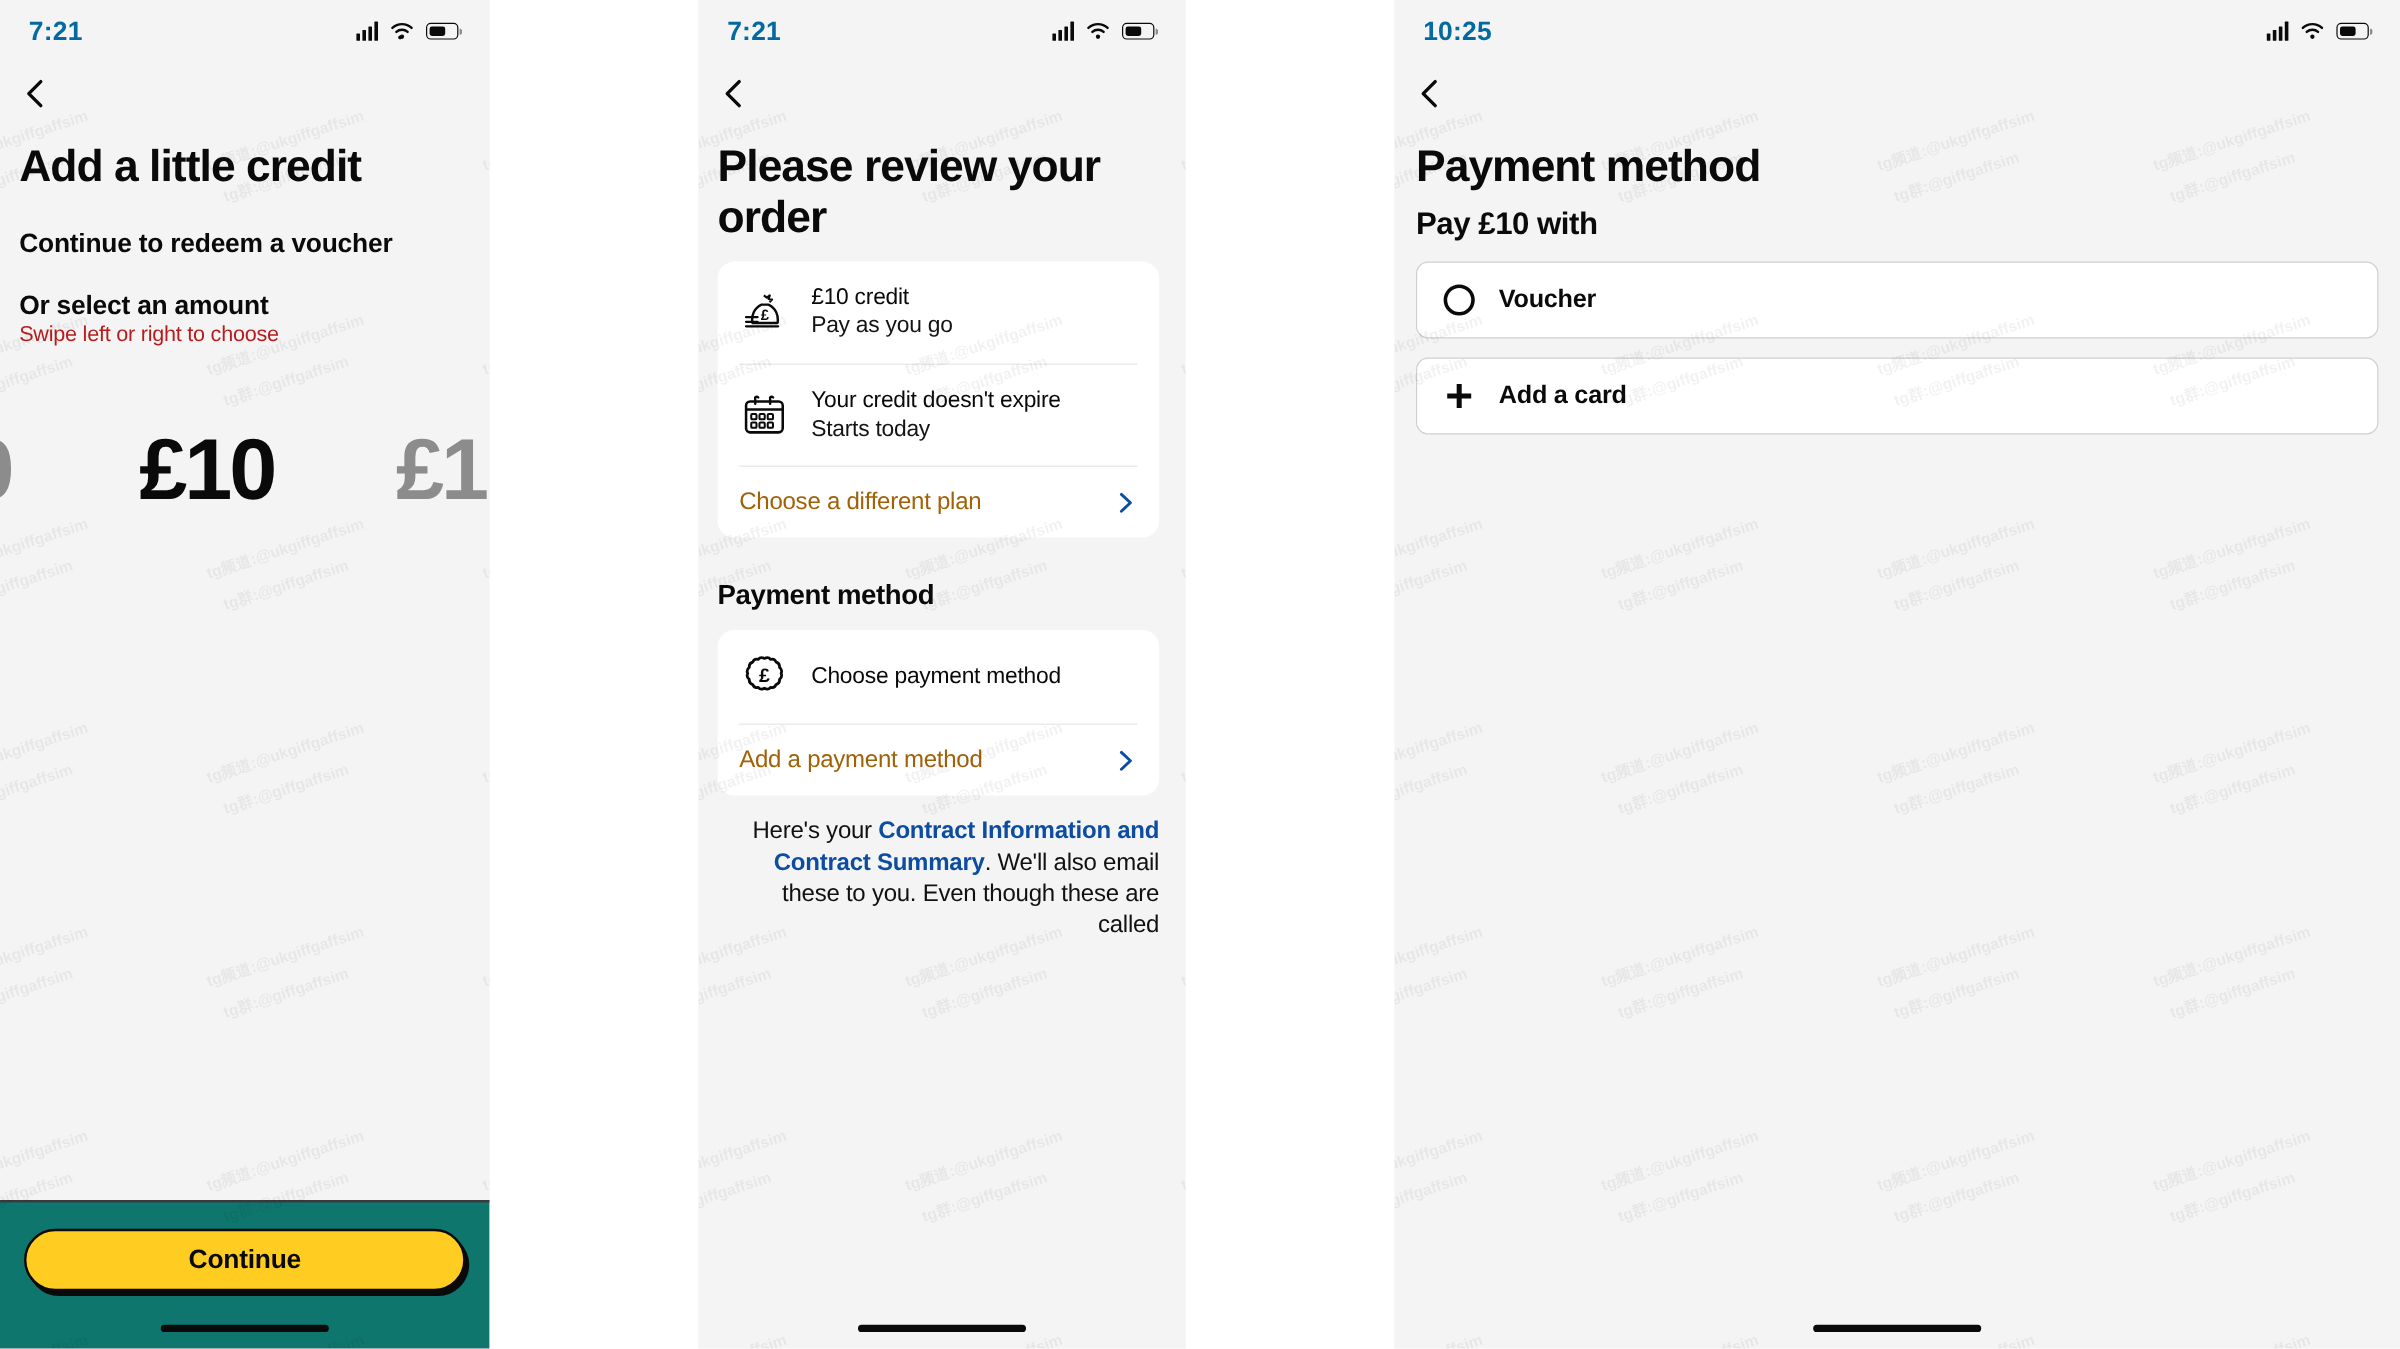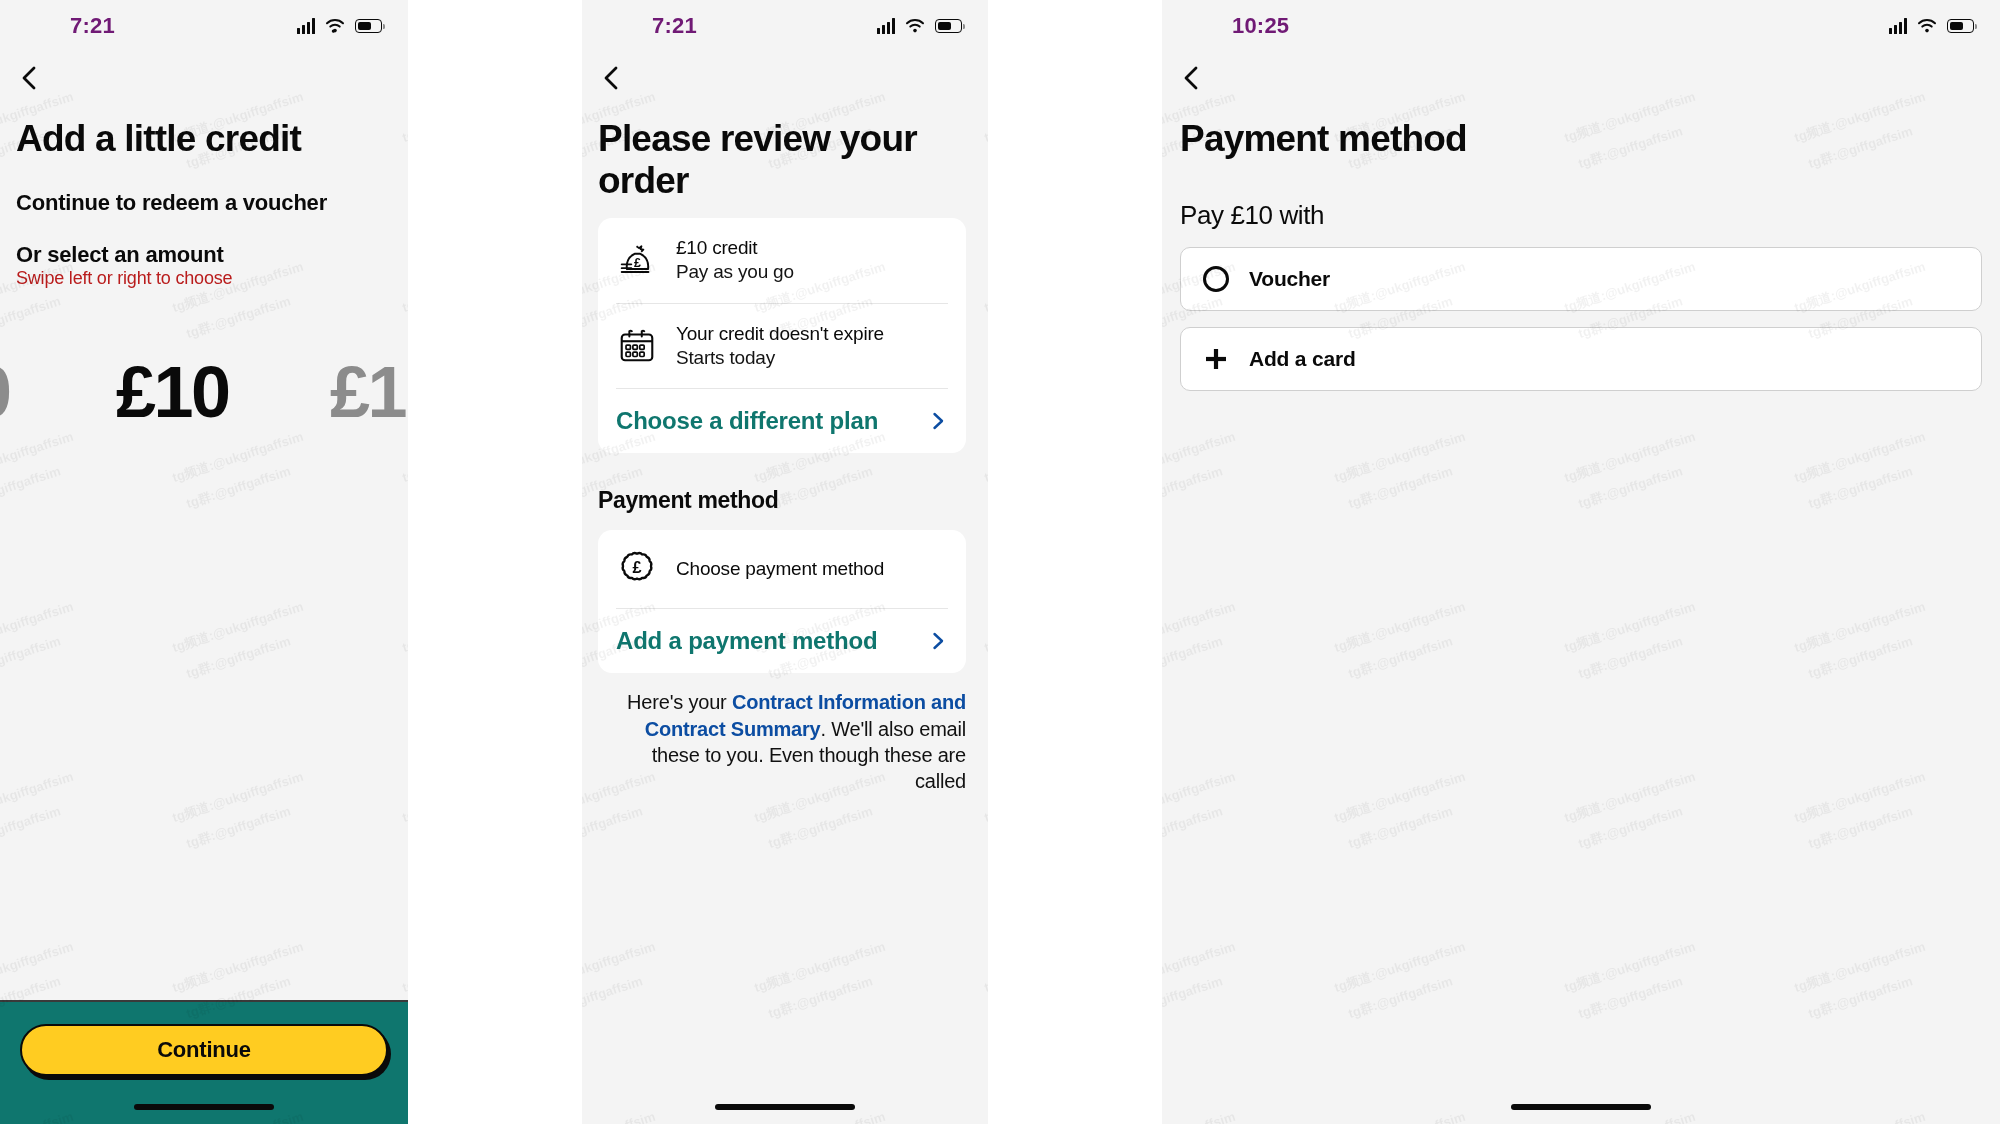--- a/index.html
+++ b/index.html
@@ -19,21 +19,21 @@
   #panel-1 { left: 0;    width: 408px; }
   #panel-2 { left: 582px; width: 406px; }
   #panel-3 { left: 1162px; width: 838px; }
 
   
   .statusbar {
     position: relative; height: 52px;
     display: flex; align-items: center; justify-content: space-between;
     padding: 0 26px 0 24px;
   }
-  .sb-time { font-size: 22px; font-weight: 700; color: #701a75; letter-spacing: .2px; margin-left: 46px; }
+  .sb-time { font-size: 22px; font-weight: 700; color: #0369a1; letter-spacing: .2px; }
   .sb-right { display: flex; align-items: center; gap: 9px; }
   .sig { display: flex; align-items: flex-end; gap: 2px; height: 16px; }
   .sig i { display: block; width: 3px; background: #0a0a0a; border-radius: .5px; }
   .sig i:nth-child(1){ height: 6px; }
   .sig i:nth-child(2){ height: 9px; }
   .sig i:nth-child(3){ height: 12px; }
   .sig i:nth-child(4){ height: 16px; }
   .batt {
     width: 27px; height: 14px; border: 1.6px solid #0a0a0a;
     border-radius: 4px; padding: 1.6px; position: relative;
@@ -106,32 +106,32 @@
   }
   .card-row + .card-row { border-top: 1.5px solid #e6e6e6; }
   .card-ico { width: 42px; height: 42px; flex: 0 0 42px; }
   .row-title { font-size: 19px; font-weight: 400; color: #0a0a0a; letter-spacing: -0.2px; line-height: 1.25; }
   .row-sub   { font-size: 19px; font-weight: 400; color: #141414; letter-spacing: -0.2px; line-height: 1.3; }
 
   .card-link {
     display: flex; align-items: center; justify-content: space-between;
     padding: 18px 0; border-top: 1.5px solid #e6e6e6; cursor: pointer;
   }
-  .card-link .lk { font-size: 24px; font-weight: 700; color: #0f766e; letter-spacing: -0.2px; }
+  .card-link .lk { font-size: 20px; font-weight: 400; color: #a16207; letter-spacing: -0.2px; }
   .chev-r { width: 20px; height: 20px; flex: 0 0 20px; }
 
   .sec-head { font-size: 23px; font-weight: 800; color: #0a0a0a; letter-spacing: -0.35px; margin-top: 34px; }
 
   .record-head { font-size: 29px; font-weight: 800; color: #0a0a0a; letter-spacing: -0.6px; margin-top: 68px; }
   .record-body { font-size: 20px; font-weight: 400; color: #111; line-height: 1.32; margin-top: 16px; letter-spacing: -0.2px; text-align: right; }
   .record-body b { font-weight: 800; color: #0c4da2; }
 
   
   .pad3 { padding: 0 18px; }
-  .pay-with { font-size: 26px; font-weight: 400; color: #0a0a0a; letter-spacing: -0.4px; margin-top: 40px; }
+  .pay-with { font-size: 26px; font-weight: 700; color: #0a0a0a; letter-spacing: -0.4px; margin-top: 11px; }
   .opt {
     display: flex; align-items: center; gap: 20px;
     background: #ffffff; border: 1.5px solid #cfcfcf; border-radius: 10px;
     height: 64px; padding: 0 22px; margin-top: 16px; cursor: pointer;
   }
   .opt-label { font-size: 21px; font-weight: 800; color: #0a0a0a; letter-spacing: -0.2px; }
   .plus { width: 26px; height: 26px; flex: 0 0 26px; }
   .radio {
     width: 26px; height: 26px; flex: 0 0 26px;
     border: 3px solid #0a0a0a; border-radius: 50%;

